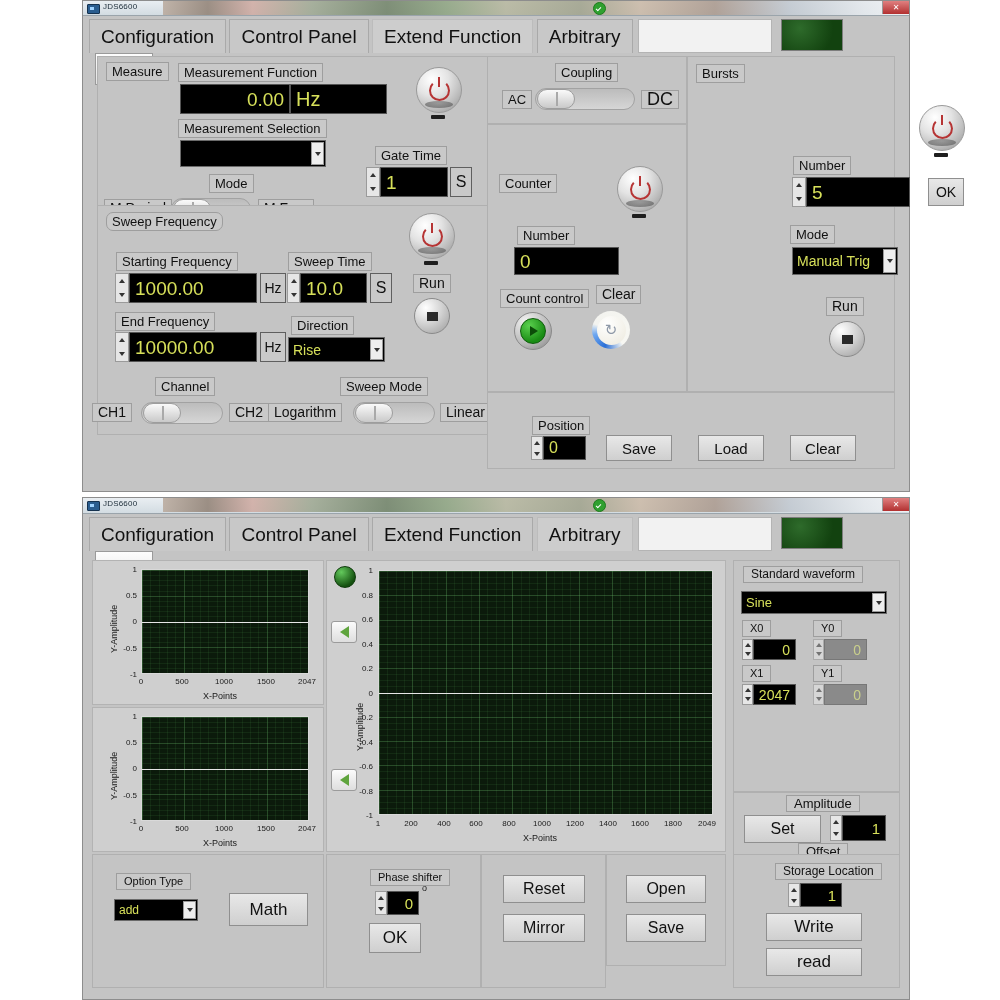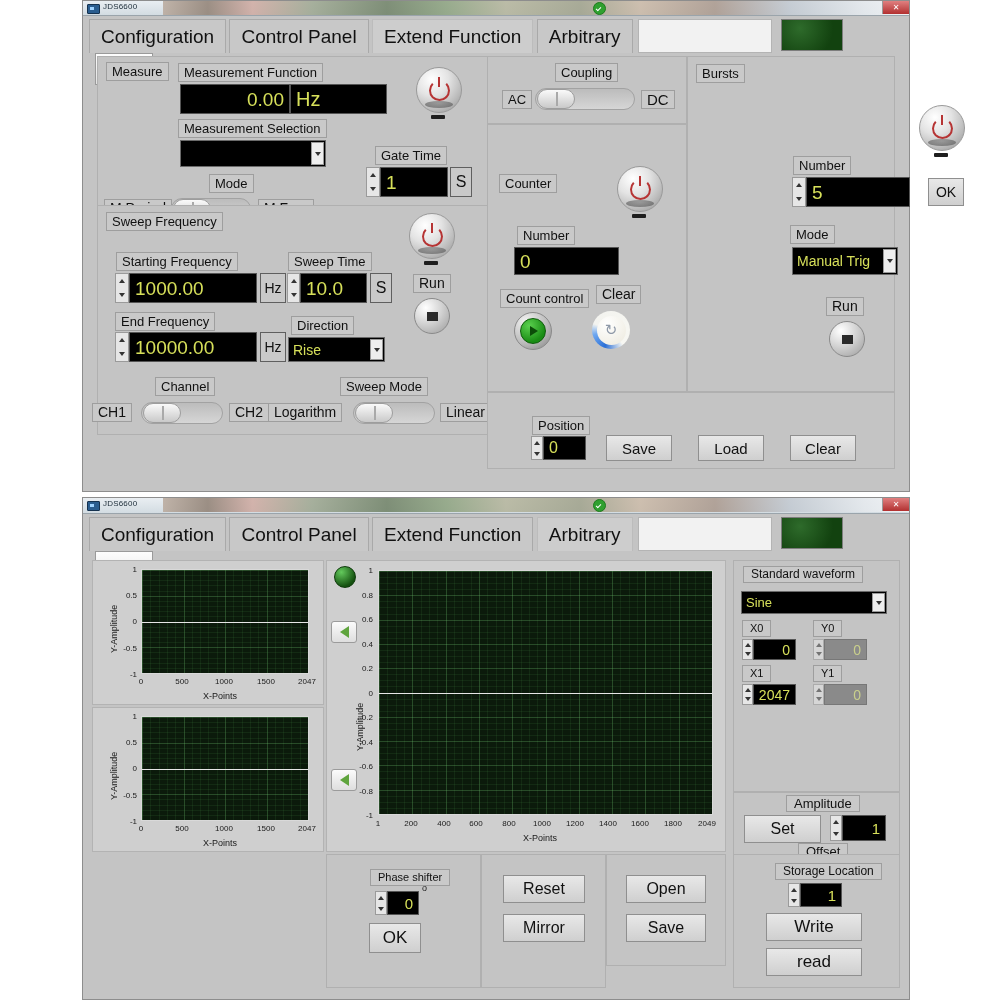--- a/index.html
+++ b/index.html
@@ -185,21 +185,21 @@
       <div class="lbl" style="left:277px;top:89px;">Gate Time</div>
       <div class="spin" style="left:268px;top:110px;width:14px;height:30px;">
           <i class="up"></i>
           <i class="dn"></i>
         </div>
       <div class="num left" style="left:282px;top:110px;width:68px;height:30px;">1</div>
       <div class="unit" style="left:352px;top:110px;width:22px;height:30px;">S</div>
     </div>
 
     <div class="grp" style="left:14px;top:204px;width:400px;height:230px;">
-      <div class="lbl" style="left:8px;top:6px;">Sweep Frequency</div>
+      <div class="lbl" style="left:8px;top:6px;border-radius:7px;">Sweep Frequency</div>
 
       <div class="lbl" style="left:18px;top:46px;">Starting Frequency</div>
       <div class="spin" style="left:17px;top:67px;width:14px;height:30px;">
           <i class="up"></i>
           <i class="dn"></i>
         </div>
       <div class="num left" style="left:31px;top:67px;width:128px;height:30px;">1000.00</div>
       <div class="unit" style="left:162px;top:67px;width:26px;height:30px;font-size:14px;">Hz</div>
 
       <div class="lbl" style="left:17px;top:106px;">End Frequency</div>
@@ -245,21 +245,21 @@
       <div class="lbl" style="left:315px;top:68px;font-size:14px;">Run</div>
       <div class="knob" style="left:316px;top:92px;"></div>
     </div>
 
     <div class="grp" style="left:404px;top:55px;width:200px;height:68px;">
       <div class="lbl" style="left:67px;top:6px;">Coupling</div>
       <div class="lbl" style="left:14px;top:33px;font-size:13px;">AC</div>
       <div class="tgl" style="left:47px;top:31px;width:100px;">
           <div class="kn"></div>
         </div>
-      <div class="lbl" style="left:153px;top:33px;font-size:15px;">DC</div>
+      <div class="lbl" style="left:153px;top:33px;font-size:18px;">DC</div>
     </div>
 
     <div class="grp" style="left:404px;top:123px;width:200px;height:268px;">
       <div class="lbl" style="left:11px;top:49px;">Counter</div>
       <div class="lbl" style="left:29px;top:101px;">Number</div>
       <div class="num left" style="left:26px;top:122px;width:105px;height:28px;">0</div>
 
       <div class="lbl" style="left:12px;top:164px;">Count control</div>
       <div class="greenbtn" style="left:26px;top:187px;">
           <span></span>
@@ -450,20 +450,28 @@
       <div class="ticky" style="left:24px;top:113px;width:20px;">-1</div>
       <div class="tickx" style="left:48px;top:116px;">0</div>
       <div class="tickx" style="left:89px;top:116px;">500</div>
       <div class="tickx" style="left:131px;top:116px;">1000</div>
       <div class="tickx" style="left:173px;top:116px;">1500</div>
       <div class="tickx" style="left:214px;top:116px;">2047</div>
       <div class="axt" style="left:110px;top:130px;">X-Points</div>
       <div class="axt vert" style="left:16px;top:92px;">Y-Amplitude</div>
     </div>
 
+    <div class="grp" style="left:9px;top:356px;width:232px;height:134px;">
+      <div class="lbl sm" style="left:23px;top:18px;">Option Type</div>
+      <div class="combo" style="left:21px;top:44px;width:84px;height:22px;font-size:12px;">
+        <span>add</span>
+        <span class="arw"></span>
+      </div>
+      <div class="btn" style="left:136px;top:38px;width:79px;height:33px;font-size:17px;">Math</div>
+    </div>
 
     <div class="chart" style="left:243px;top:62px;width:400px;height:292px;">
       <div class="led" style="left:7px;top:5px;"></div>
       <div class="arrbtn" style="left:4px;top:60px;"></div>
       <div class="arrbtn" style="left:4px;top:208px;"></div>
       <div class="axt vert" style="left:28px;top:190px;">Y-Amplitude</div>
 
       <div class="plot" id="plotC" style="left:51px;top:9px;width:335px;height:245px;">
           <div class="maj" style="left: 0px; top: 0px; width: 1px; height: 243px;"></div>
           <div class="min" style="left: 8.325px; top: 0px; width: 1px; height: 243px;"></div>

